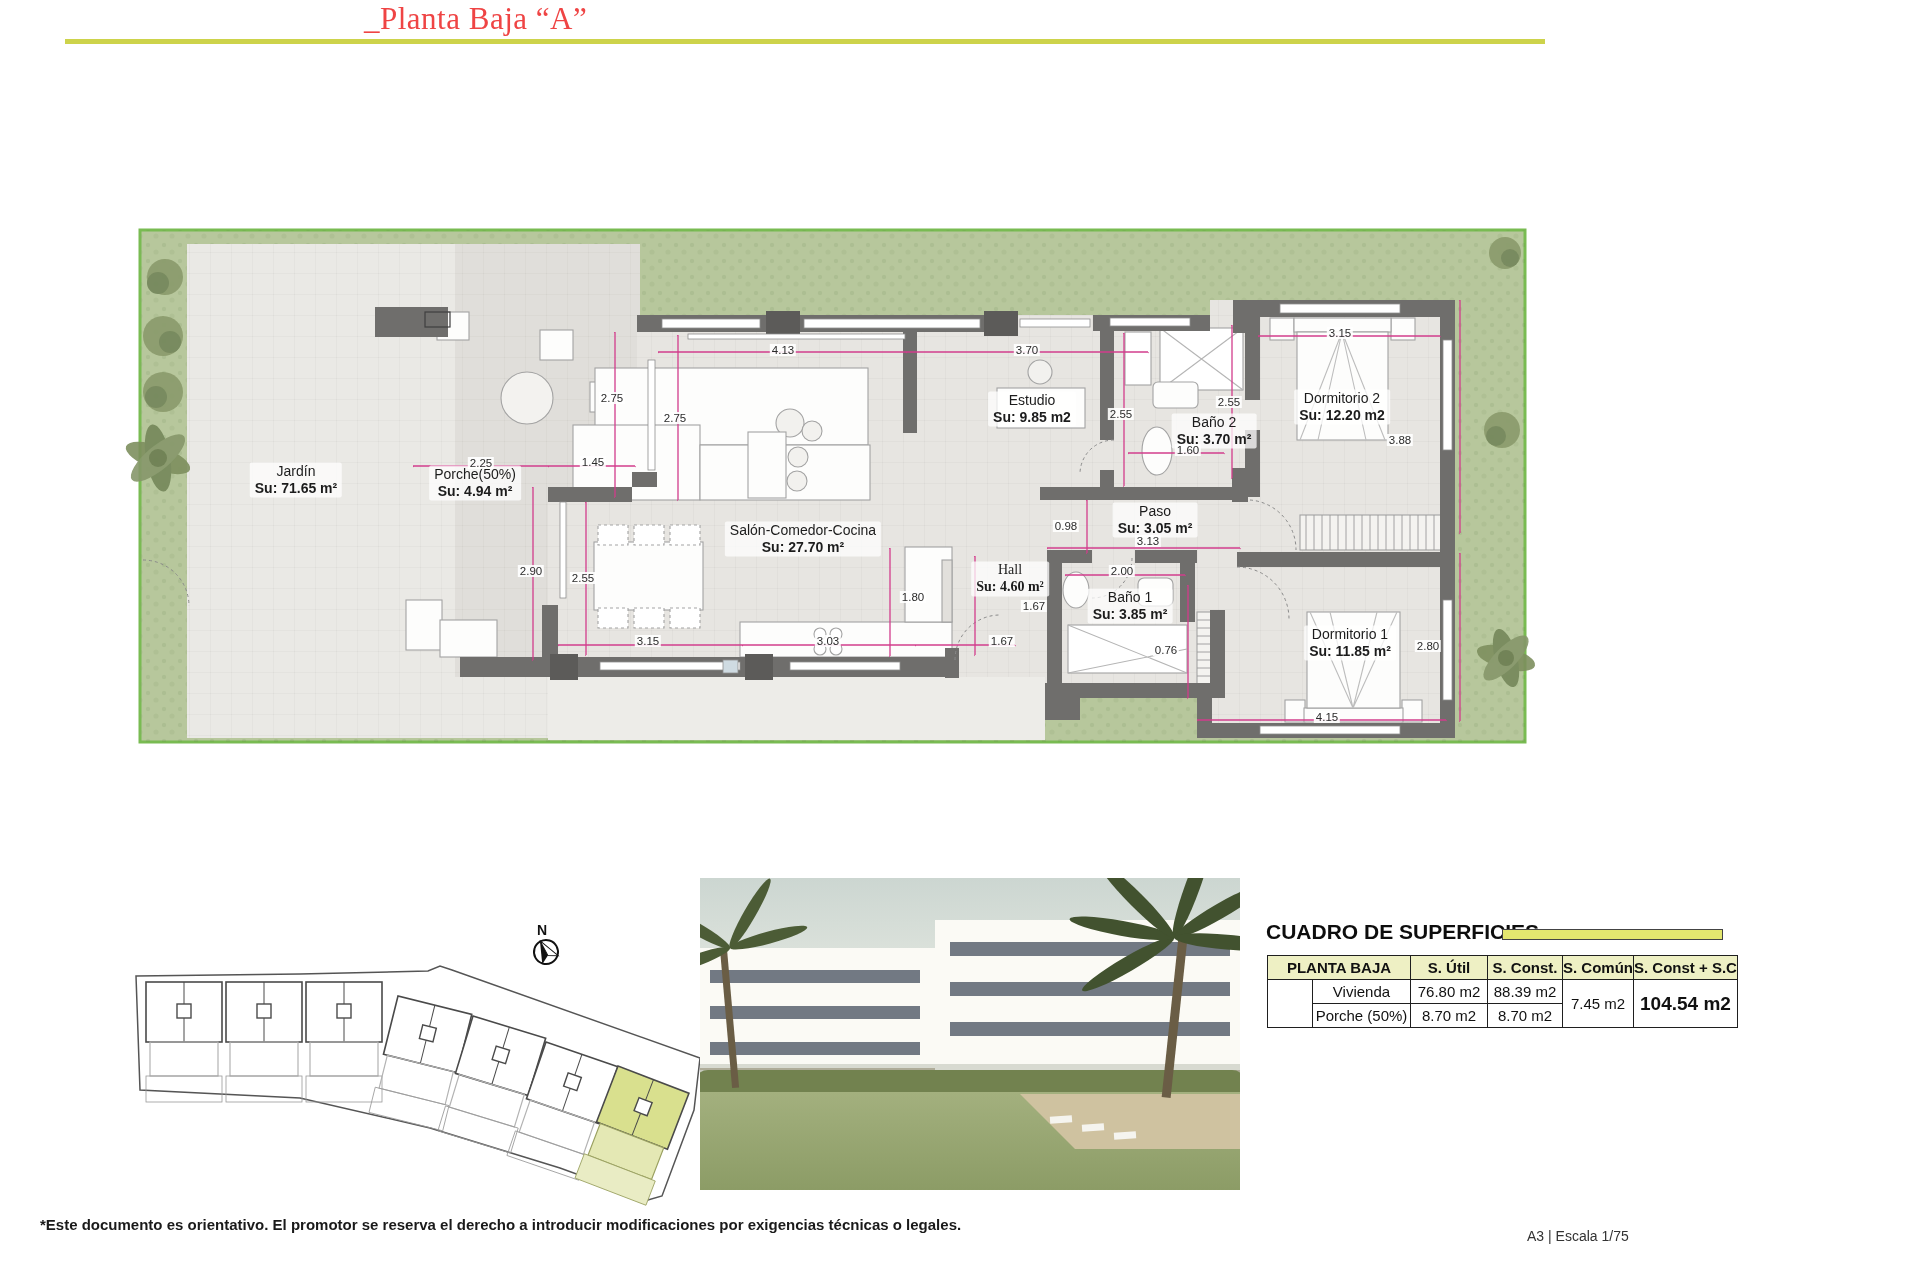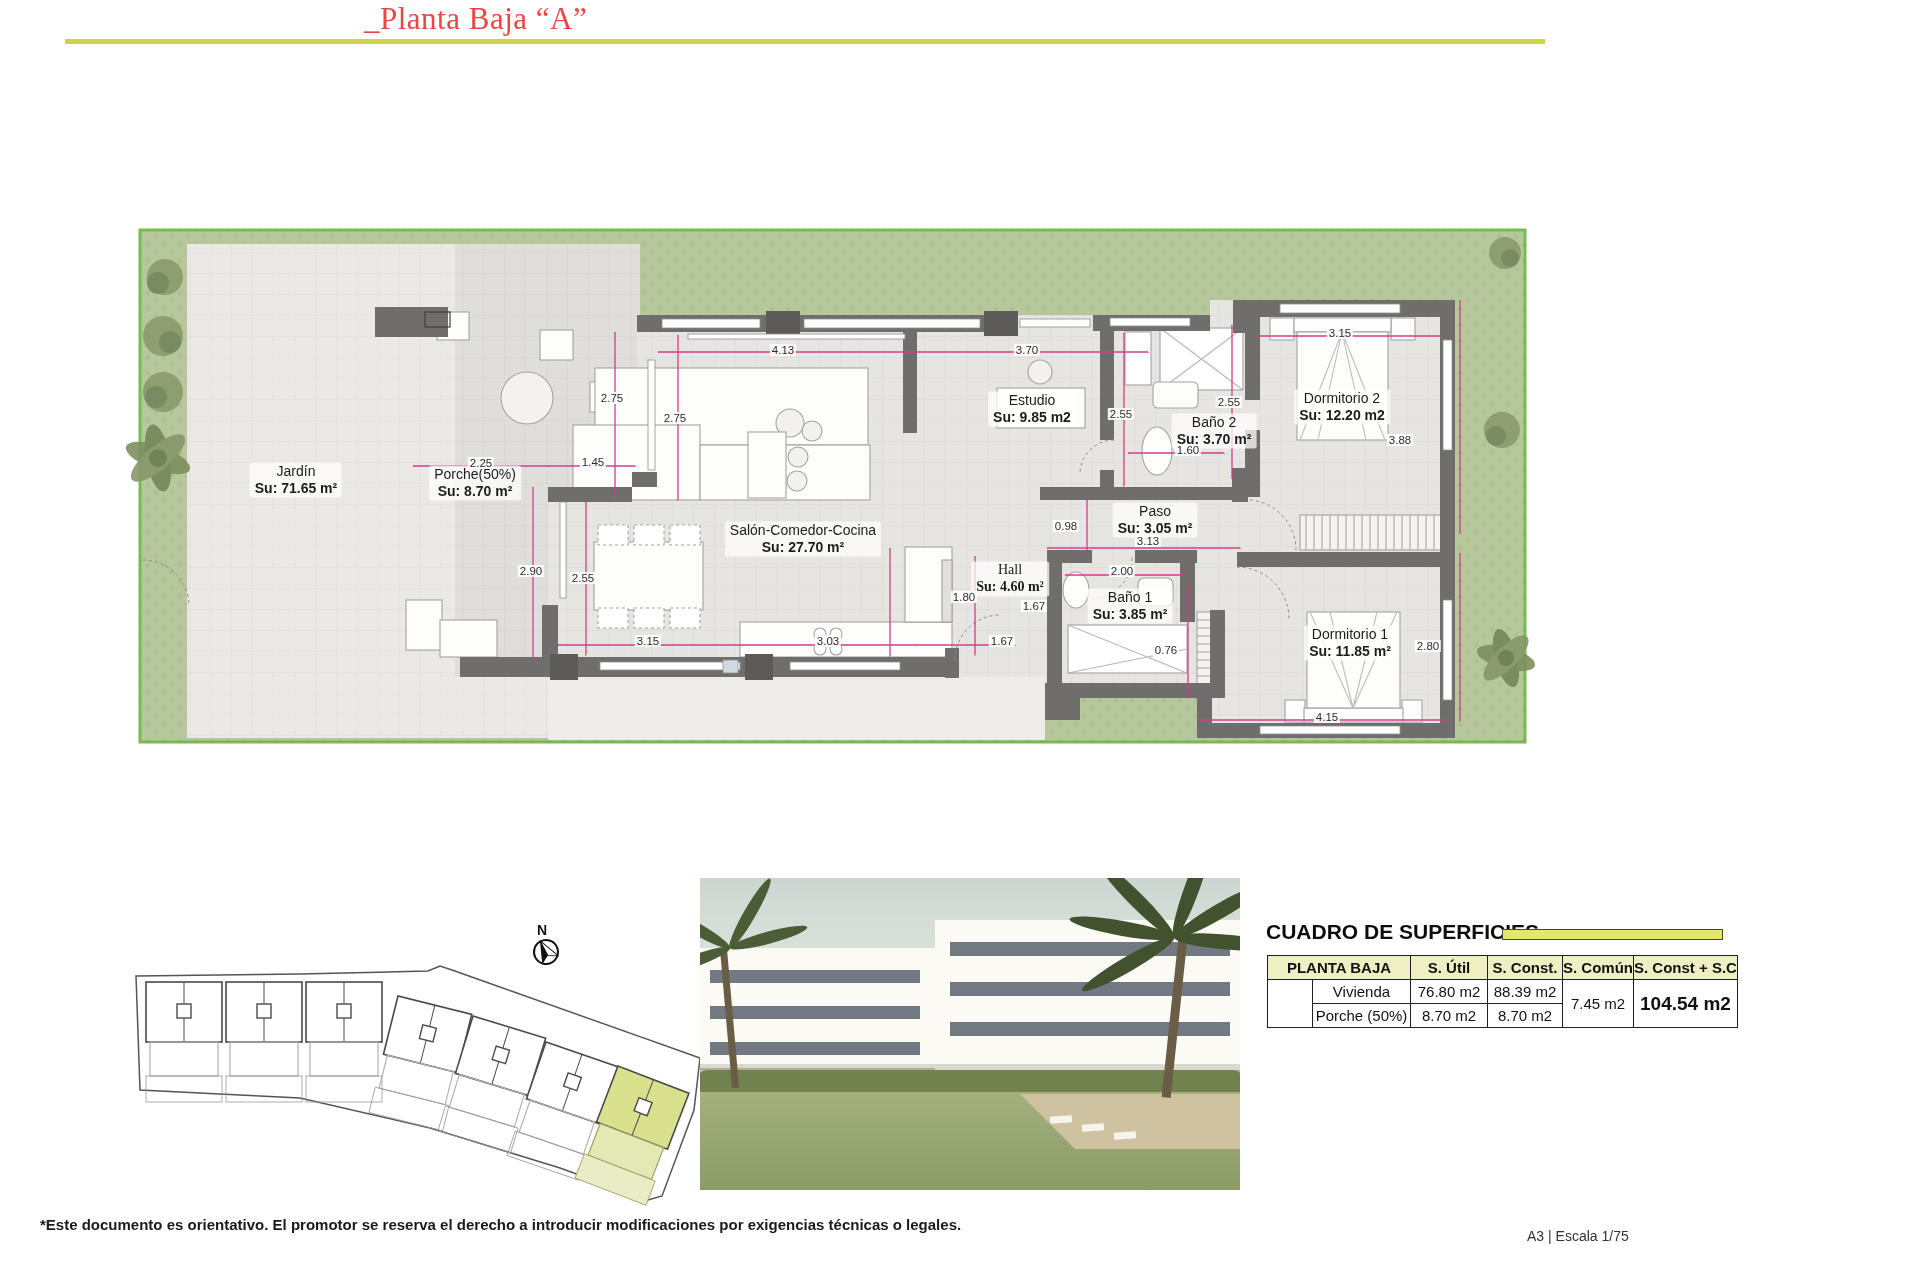--- a/index.html
+++ b/index.html
@@ -300,21 +300,21 @@
     </g>
   </svg>
 
   <div id="room-layer">
       <div class="room" style="left: 296px; top: 480px;">
         <div class="rname">Jardín</div>
         <div class="rarea">Su: 71.65 m²</div>
       </div>
       <div class="room" style="left: 475px; top: 483px;">
         <div class="rname">Porche(50%)</div>
-        <div class="rarea">Su: 8.70 m²</div>
+        <div class="rarea">Su: 4.94 m²</div>
       </div>
       <div class="room" style="left: 803px; top: 539px;">
         <div class="rname">Salón-Comedor-Cocina</div>
         <div class="rarea">Su: 27.70 m²</div>
       </div>
       <div class="room" style="left: 1032px; top: 409px;">
         <div class="rname">Estudio</div>
         <div class="rarea">Su: 9.85 m2</div>
       </div>
       <div class="room" style="left: 1214px; top: 431px;">
@@ -351,21 +351,21 @@
       <div class="dim" style="left: 1121px; top: 414px;">2.55</div>
       <div class="dim" style="left: 1229px; top: 402px;">2.55</div>
       <div class="dim" style="left: 481px; top: 463px;">2.25</div>
       <div class="dim" style="left: 593px; top: 462px;">1.45</div>
       <div class="dim" style="left: 531px; top: 571px;">2.90</div>
       <div class="dim" style="left: 583px; top: 578px;">2.55</div>
       <div class="dim" style="left: 1188px; top: 450px;">1.60</div>
       <div class="dim" style="left: 1066px; top: 526px;">0.98</div>
       <div class="dim" style="left: 1148px; top: 541px;">3.13</div>
       <div class="dim" style="left: 1122px; top: 571px;">2.00</div>
-      <div class="dim" style="left: 964px; top: 597px; text-align: right;">1.80</div>
+      <div class="dim" style="left: 913px; top: 597px; text-align: right;">1.80</div>
       <div class="dim" style="left: 1034px; top: 606px;">1.67</div>
       <div class="dim" style="left: 1002px; top: 641px;">1.67</div>
       <div class="dim" style="left: 648px; top: 641px;">3.15</div>
       <div class="dim" style="left: 828px; top: 641px;">3.03</div>
       <div class="dim" style="left: 1166px; top: 650px;">0.76</div>
       <div class="dim" style="left: 1327px; top: 717px;">4.15</div>
       <div class="dim" style="left: 1400px; top: 408px; margin-top: 32px;">3.88</div>
       <div class="dim" style="left: 1428px; top: 646px;">2.80</div>
     </div>
   <div id="north-label">N</div>

